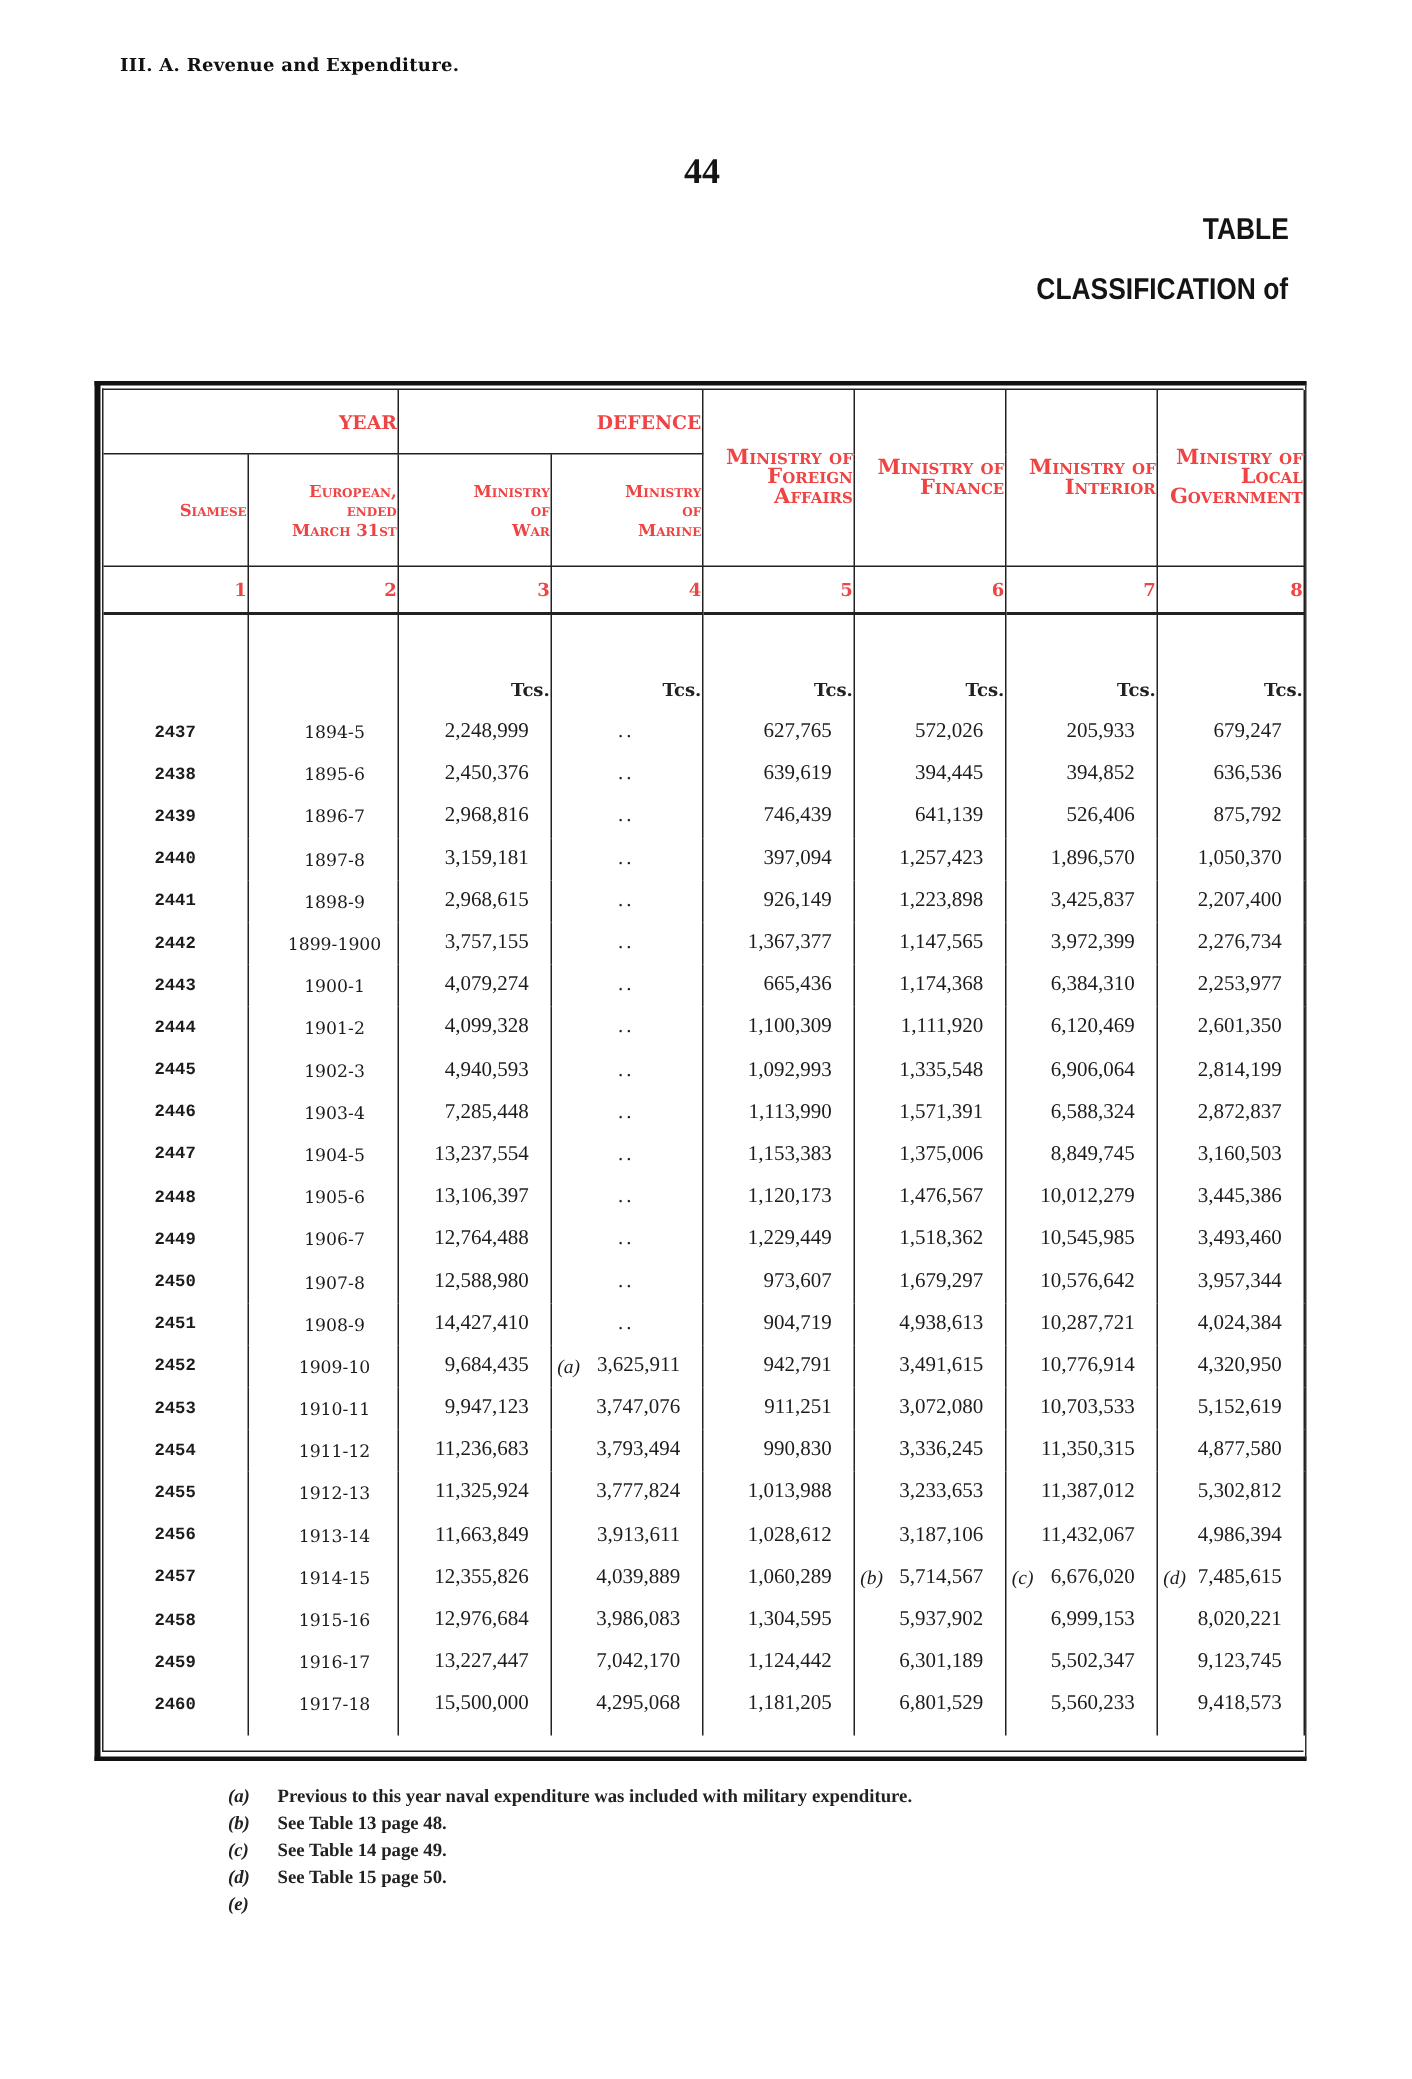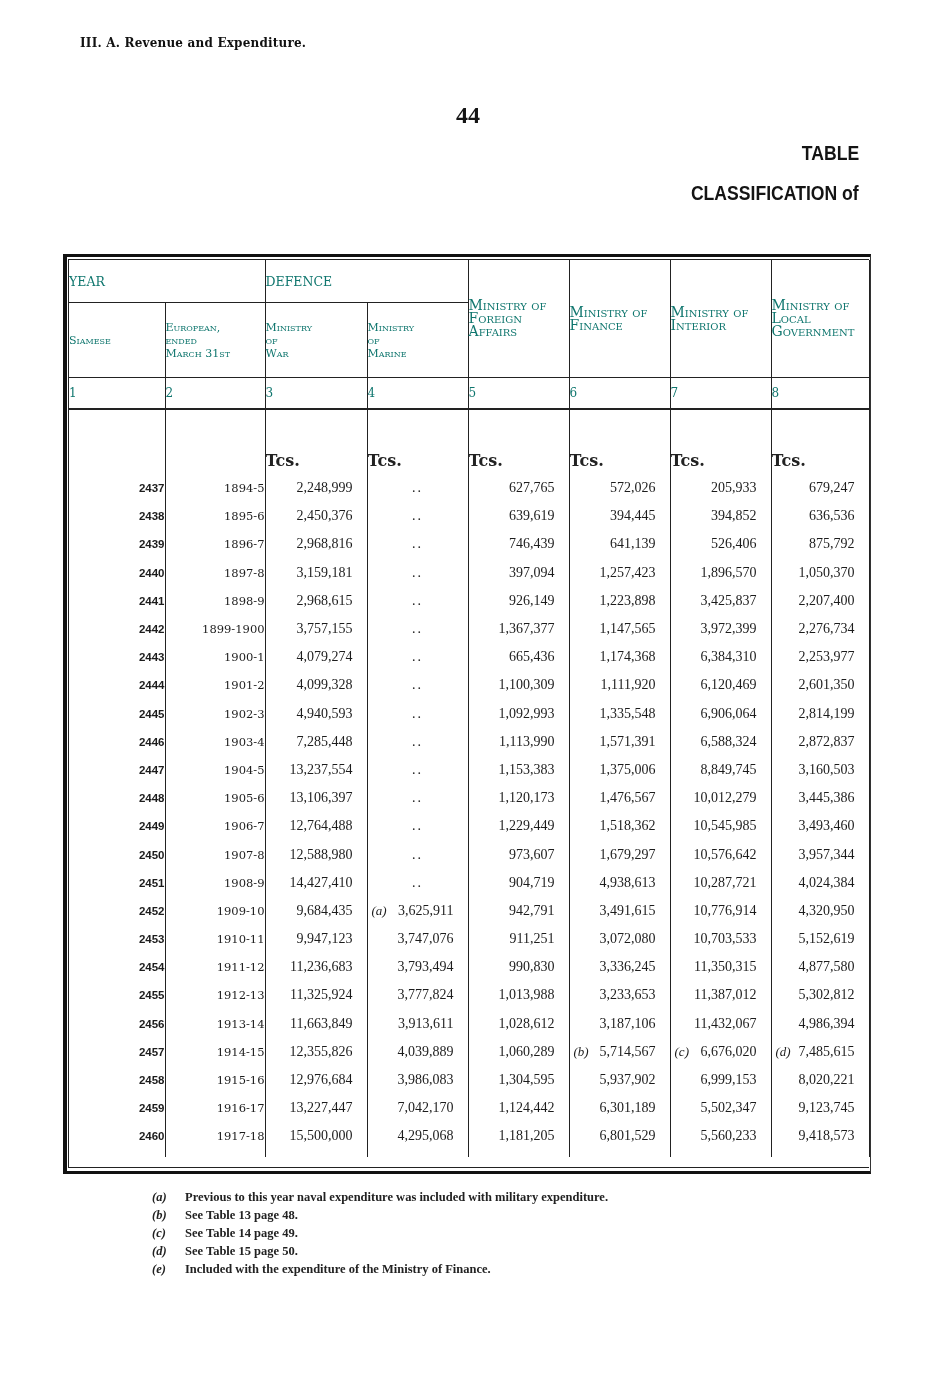--- a/index.html
+++ b/index.html
@@ -47,42 +47,42 @@
     table.data col.c4 { width: 101px; }
     table.data col.c5 { width: 101px; }
     table.data col.c6 { width: 101px; }
     table.data col.c7 { width: 101px; }
     table.data col.c8 { width: 98px; }
     table.data th, table.data td {
       border-left: 1px solid #222; border-right: 1px solid #222; padding: 0;
     }
     table.data tr > *:first-child { border-left: none; }
     th {
-      font-family: "DejaVu Serif", serif; font-weight: normal; color: #0f766e;
-      font-variant: small-caps; text-align: left; vertical-align: middle;
+      font-family: "DejaVu Serif", serif; font-weight: bold; color: #ef4444;
+      font-variant: small-caps; text-align: right; vertical-align: middle;
     }
     th.group { height: 42px; font-size: 12.5px; border-bottom: 1px solid #222; font-variant: normal; }
     th.sub { height: 74px; font-size: 11px; line-height: 13px; border-bottom: 1px solid #222; }
     th.tall { font-size: 14px; line-height: 13px; border-bottom: 1px solid #222; }
     th.num { height: 30px; font-size: 12px; font-variant: normal; border-bottom: 2px solid #222; }
     tr.spacer td { height: 36px; }
     tr.unit td {
-      height: 28px; text-align: left; font-family: "DejaVu Serif", serif;
-      font-weight: bold; font-size: 16px; color: #222;
+      height: 28px; text-align: right; font-family: "DejaVu Serif", serif;
+      font-weight: bold; font-size: 12px; color: #222;
     }
     tr.row td {
       height: 28.2px; font-family: "Liberation Serif", serif; font-size: 14px;
       color: #1c1c1c; text-align: right; padding-right: 14px; white-space: nowrap;
     }
     tr.row td.siamese {
-      padding-right: 0; font-family: Liberation Sans, sans-serif;
+      text-align: center; padding-right: 0; font-family: Liberation Mono, monospace;
       font-weight: bold; font-size: 11.5px;
     }
     tr.row td.european {
-      text-align: right; padding-left: 16px; padding-right: 0;
+      text-align: center; padding-left: 16px; padding-right: 0;
       font-family: "DejaVu Serif", serif; font-size: 11.5px; margin-left: 47px;
     }
     tr.row td.blank { text-align: center; padding-right: 0; letter-spacing: 2px; }
     .note-mark { font-style: italic; font-size: 13px; float: left; padding-left: 4px; }
     tr.last td { padding-bottom: 6px; }
     .footnotes {
       position: absolute; left: 152px; top: 1190px;
       font-family: "Liberation Serif", serif; font-size: 12.5px; font-weight: bold; color: #222;
     }
     .footnote { height: 18px; display: flex; }
@@ -412,15 +412,14 @@
     <div class="footnote">
       <span class="fn-mark">(c)</span>
       <span>See Table 14 page 49.</span>
     </div>
     <div class="footnote">
       <span class="fn-mark">(d)</span>
       <span>See Table 15 page 50.</span>
     </div>
     <div class="footnote">
       <span class="fn-mark">(e)</span>
-      <span>Included with the expenditure of the Ministry of Finance.</span>
     </div>
   </div>
 
 </body></html>

